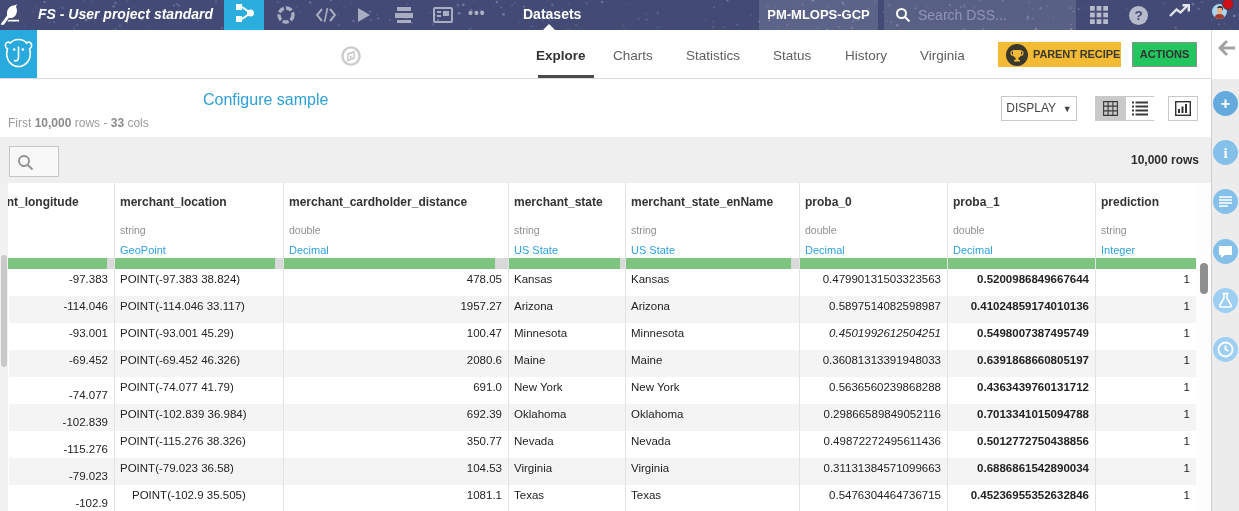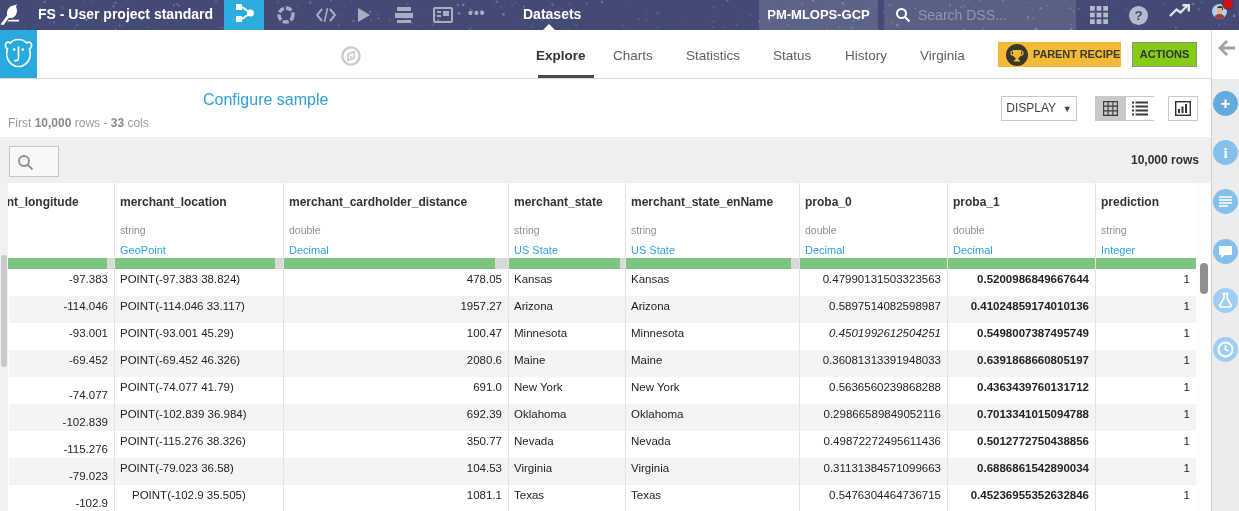--- a/index.html
+++ b/index.html
@@ -16,21 +16,21 @@
 #datasets-caret { left:543px; top:24px; width:0; height:0; border-left:6px solid transparent; border-right:6px solid transparent; border-bottom:6px solid #fff; }
 
 
 #header { left:0; top:30px; width:1211px; height:49px; background:#fff; border-bottom:1px solid #d9d9d9; }
 #pgtile { left:0; top:0; width:37px; height:48px; background:#29aadf; }
 #dstitle { left:50px; top:13px; font-size:18px; color:#2b2b2b;margin-top:43px; }
 .tab { top:18px; font-size:13.5px; color:#5e5e5e; }
 .tab.active { color:#333; font-weight:600; }
 #tab-underline { left:538px; top:45px; width:56px; height:3px; background:#4a4a4a; }
 #parentbtn { left:998px; top:12px; width:123px; height:25px; background:#f3ba36; color:#3a3a2e; font-size:12.5px; font-weight:700; line-height:25px; }
-#actionsbtn { left:1132px; top:12px; width:65px; height:25px; background:#84cc16; border:1px solid #8f8f8f; color:#333; font-size:11px; font-weight:700; line-height:23px; text-align:center; }
+#actionsbtn { left:1132px; top:12px; width:65px; height:25px; background:#22c55e; border:1px solid #8f8f8f; color:#333; font-size:11px; font-weight:700; line-height:23px; text-align:center; }
 
 
 #samplerow { left:0; top:79px; width:1211px; height:58px; background:#fff; }
 #viewing { left:8px; top:9px; font-size:17px; color:#222; }
 #configure { left:203px; top:12px; font-size:16px; color:#2f9fd7; }
 #firstrows { left:8px; top:37px; font-size:12px; color:#9b9b9b; }
 #firstrows b { color:#8a8a8a; }
 .btn { border:1px solid #c9c9c9; background:#fff; }
 #displaybtn { left:1001px; top:17px; width:76px; height:25px; font-size:12px; color:#444; line-height:23px; text-align:center; }
 #togglegrp { left:1095px; top:17px; width:59px; height:25px; }
@@ -305,21 +305,21 @@
       <circle cx="115.5" cy="2.9" r="1.2" fill="#cdd6ff" opacity="0.26"></circle>
       <circle cx="74.3" cy="28.7" r="1.0" fill="#aab8ff" opacity="0.23"></circle>
       <circle cx="438.1" cy="20.0" r="1.2" fill="#cdd6ff" opacity="0.27"></circle>
       <circle cx="63.7" cy="8.6" r="0.8" fill="#cdd6ff" opacity="0.1"></circle>
       <circle cx="263.6" cy="19.7" r="0.7" fill="#cdd6ff" opacity="0.1"></circle>
     </svg>
   <svg class="abs" style="left:0px;top:1px" width="20" height="26" viewBox="0 0 20 26">
     <path d="M0.5 23.5 L7.2 14.2 C6.6 12 7.0 9.2 8.8 7.0 C10.2 5.3 12.2 4.4 13.9 4.6 L17.2 3.2 L15.9 5.7 C16.7 7.0 17.1 8.7 16.9 10.6 C16.5 14.4 13.9 17.1 10.8 17.1 C10.2 17.1 9.6 17 9 16.7 L3.6 23.9 Z" fill="#fff"></path>
     <path d="M8.6 18.8 L19 18.8 L19 20.5 L7.4 20.5 Z" fill="#fff"></path>
   </svg>
-  <div class="abs txt" style="left:38px; top:6px;">FS - User project standard</div>
+  <div class="abs txt" style="left:38px; top:6px;font-style:italic;">FS - User project standard</div>
   <div class="abs" id="flowtile">
     <svg width="40" height="30" viewBox="0 0 40 30">
       <rect x="12" y="4" width="6" height="6" fill="#fff"></rect>
       <rect x="12" y="16" width="6" height="6" fill="#fff"></rect>
       <circle cx="26.5" cy="13" r="3.5" fill="#fff"></circle>
       <path d="M18 7 L26.5 13 L18 19" stroke="#fff" stroke-width="2" fill="none"></path>
     </svg>
   </div>
 
   <svg class="abs" style="left:276px;top:5px" width="20" height="20" viewBox="0 0 20 20">

